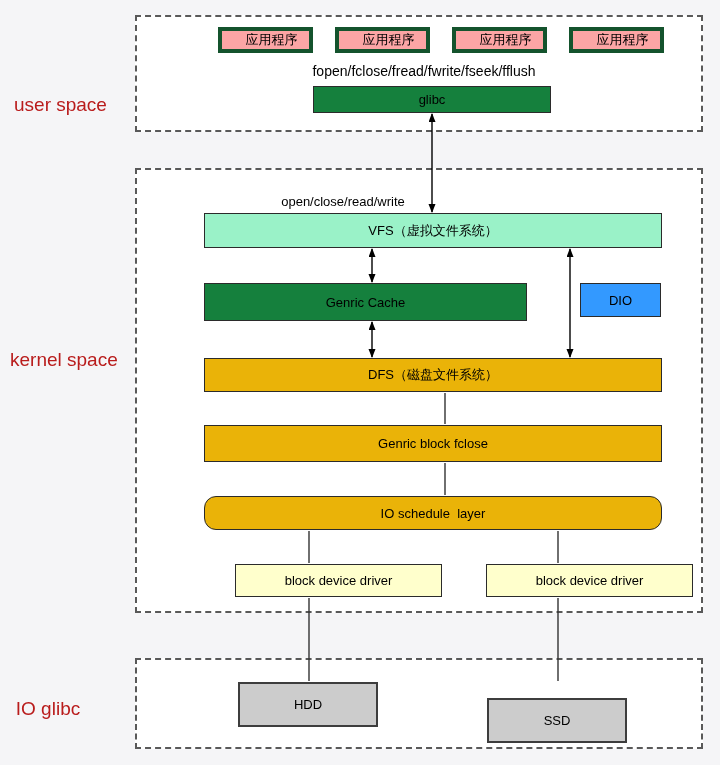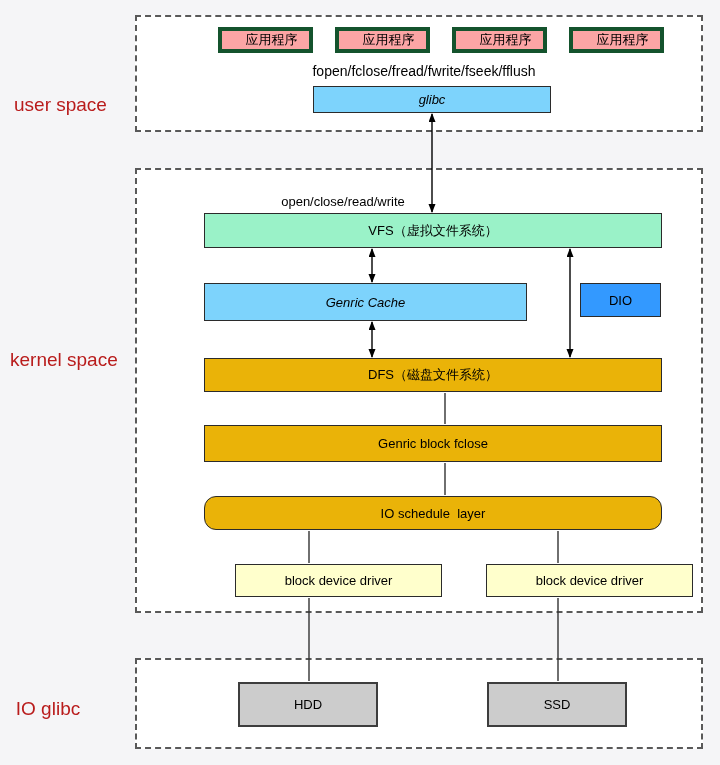--- a/index.html
+++ b/index.html
@@ -51,41 +51,41 @@
     display: flex;
     align-items: center;
     justify-content: center;
     font-size: 13px;
     white-space: pre;
     z-index: 2;
     text-align: center;
   }
   .app   { background: #fca5a5; border: 4px solid #14532d; padding-left: 12px; }
   .mint  { background: #9af2c8; border: 1.5px solid #2b2b2b; }
-  .lgreen{ background: #7dd3fc; border: 1.5px solid #2b2b2b; font-style: italic; }
+  .lgreen{ background: #15803d; border: 1.5px solid #2b2b2b; }
   .sage  { background: #eab308; border: 1.5px solid #2b2b2b; }
   .blue  { background: #3399ff; border: 1.5px solid #2b2b2b; }
   .yellow{ background: #ffffcc; border: 1.5px solid #2b2b2b; margin-left: 31px; }
   .gray  { background: #cccccc; border: 2px solid #3d3d3d; }
 
   .n-app1 { left: 218px; top: 27px; width: 95px; height: 26px; }
   .n-app2 { left: 335px; top: 27px; width: 95px; height: 26px; }
   .n-app3 { left: 452px; top: 27px; width: 95px; height: 26px; }
   .n-app4 { left: 569px; top: 27px; width: 95px; height: 26px; }
   .n-glibc{ left: 313px; top: 86px; width: 238px; height: 27px; }
   .n-vfs  { left: 204px; top: 213px; width: 458px; height: 35px; }
   .n-buf  { left: 204px; top: 283px; width: 323px; height: 38px; }
   .n-dio  { left: 580px; top: 283px; width: 81px;  height: 34px; }
   .n-dfs  { left: 204px; top: 358px; width: 458px; height: 34px; }
   .n-gbl  { left: 204px; top: 425px; width: 458px; height: 37px; }
   .n-ios  { left: 204px; top: 496px; width: 458px; height: 34px; border-radius: 12px; }
   .n-bdd1 { left: 204px; top: 564px; width: 207px; height: 33px; }
   .n-bdd2 { left: 455px; top: 564px; width: 207px; height: 33px; }
   .n-hdd  { left: 238px; top: 682px; width: 140px; height: 45px; }
-  .n-ssd  { left: 487px; top: 682px; width: 140px; height: 45px; }
+  .n-ssd  { left: 487px; top: 698px; width: 140px; height: 45px; }
 
   .annotation {
     position: absolute;
     font-size: 14px;
     z-index: 2;
     text-align: center;
     white-space: nowrap;
   }
   .a-libc   { left: 274px; top: 63px;  width: 300px; }
   .a-syscall{ left: 243px; top: 194px; width: 200px; font-size: 13px; }

